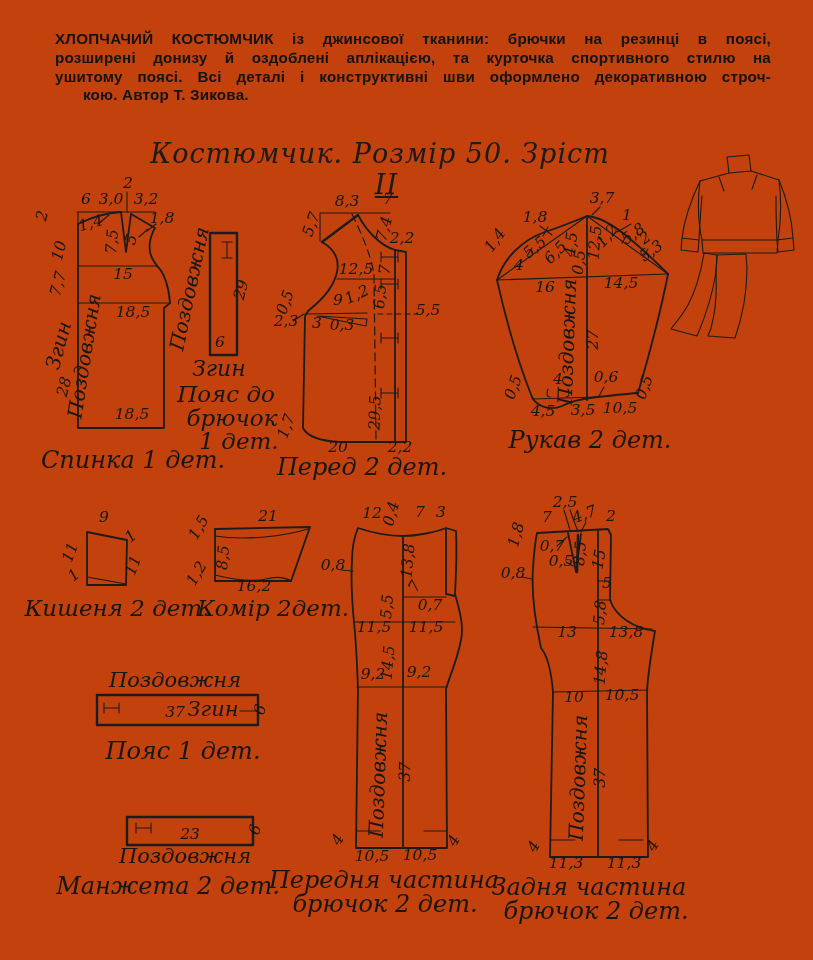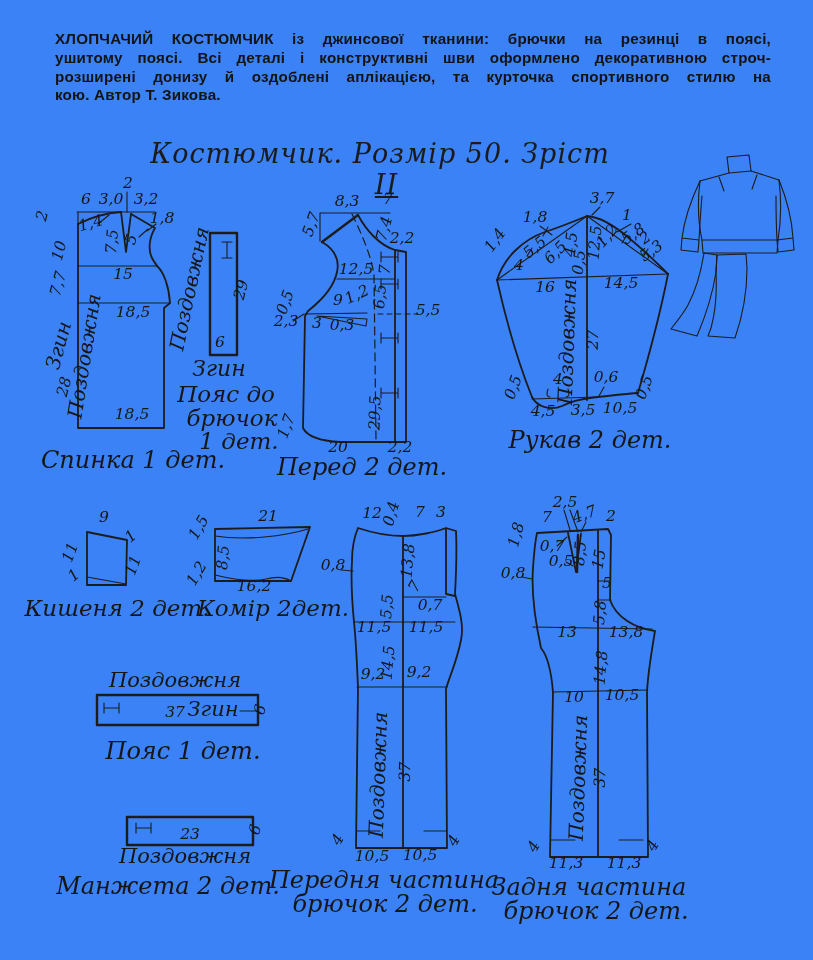--- a/index.html
+++ b/index.html
@@ -1,43 +1,43 @@
 <!DOCTYPE html>
 <html><head>
 <meta charset="utf-8">
 <style>
   html,body{margin:0;padding:0;background:#e8e8e4;}
-  .page{position:relative;width:813px;height:960px;background:#3b82f6;overflow:hidden;
+  .page{position:relative;width:813px;height:960px;background:#c2410c;overflow:hidden;
         font-family:"Liberation Sans",sans-serif;}
   .header{position:absolute;left:55px;top:30px;width:716px;
           font-weight:bold;font-size:15.2px;line-height:18.8px;color:#141414;
           letter-spacing:0.2px;}
   .header .hl{text-align:justify;text-align-last:justify;}
-  .header .hl.last{text-align:justify;text-align-last:left;}
+  .header .hl.last{text-align:justify;text-align-last:left;margin-left:28px;}
   .title{position:absolute;left:140px;top:138px;width:480px;text-align:center;
          font-family:"DejaVu Serif",serif;font-style:italic;font-size:27px;color:#1b1b1b;
          letter-spacing:1px;}
   .title .roman{text-decoration:underline;padding:0 2px;margin-left:13px;}
   svg{position:absolute;left:0;top:0;}
   .ln{stroke:#1c1c1c;fill:none;stroke-width:1.8;stroke-linecap:round;stroke-linejoin:round;}
   .thin{stroke-width:1.1;}
   .bold{stroke-width:2.4;}
   .dash{stroke-dasharray:8 5;stroke-width:1.2;}
   .dash2{stroke-dasharray:5 4;stroke-width:1.1;}
   svg text{font-family:"DejaVu Serif",serif;font-style:italic;fill:#161616;text-anchor:middle;}
 </style>
 </head>
 <body>
 
 <div class="page">
 
   <div class="header">
     <div class="hl">ХЛОПЧАЧИЙ КОСТЮМЧИК із джинсової тканини: брючки на резинці в поясі,</div>
+    <div class="hl">розширені донизу й оздоблені аплікацією, та курточка спортивного стилю на</div>
     <div class="hl">ушитому поясі. Всі деталі і конструктивні шви оформлено декоративною строч-</div>
-    <div class="hl">розширені донизу й оздоблені аплікацією, та курточка спортивного стилю на</div>
     <div class="hl last">кою. Автор Т. Зикова.</div>
   </div>
 
   <div class="title">
     <span>Костюмчик. Розмір 50. Зріст</span>
     <span class="roman">II</span>
   </div>
 
   <svg id="diagram" width="813" height="960" viewBox="0 0 813 960">
 

